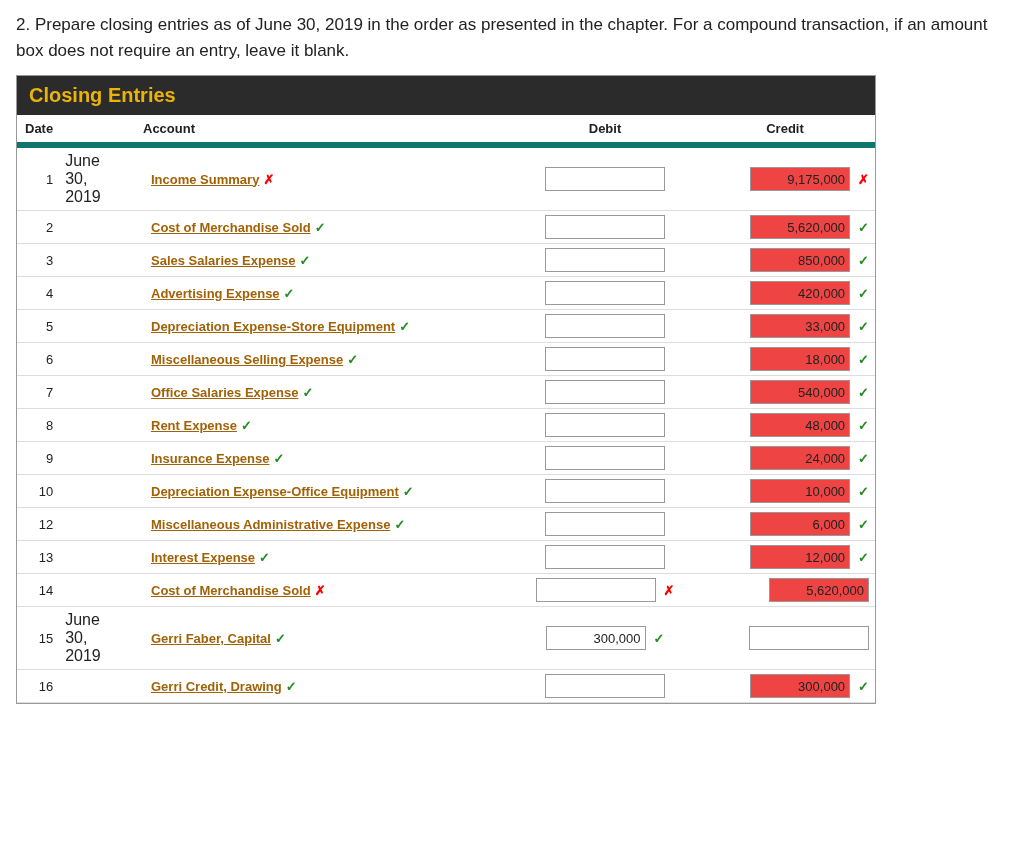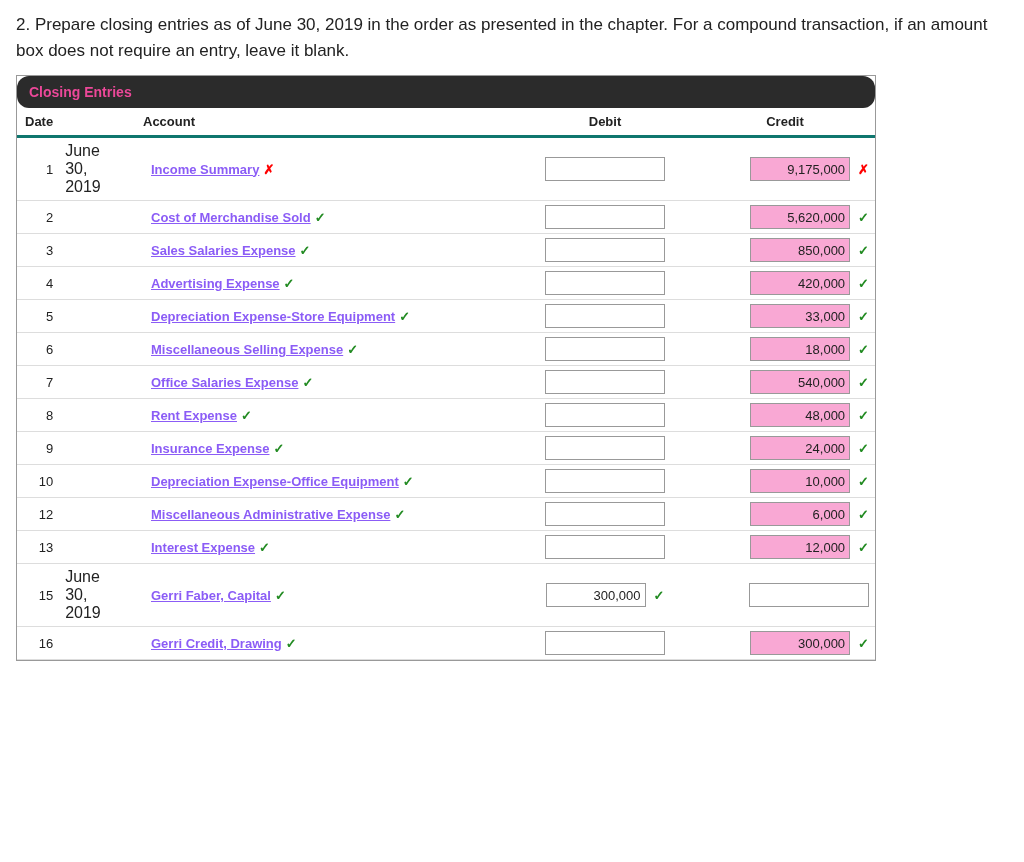--- a/index.html
+++ b/index.html
@@ -14,34 +14,33 @@
       margin-bottom: 12px;
       font-size: 17px;
       line-height: 1.5;
     }
     .table-wrapper {
       border: 1px solid #999;
       width: 860px;
     }
     .table-header {
       background: #2b2b2b;
-      color: #ec4899;
+      color: #eab308;
       padding: 8px 12px;
       font-weight: bold;
-      font-size: 14px;
-      border-radius: 12px;
+      font-size: 20px;
     }
     table {
       width: 100%;
       border-collapse: collapse;
     }
     .col-headers td {
       font-weight: bold;
       padding: 6px 8px;
-      border-bottom: 3px solid #0f766e;
+      border-bottom: 6px solid #0f766e;
       font-size: 13px;
     }
     .col-date { width: 70px; }
     .col-account { width: 380px; }
     .col-debit { width: 180px; text-align: center; }
     .col-credit { width: 180px; text-align: center; margin-top: 24px; }
     tr.data-row td {
       padding: 4px 6px;
       border-bottom: 1px solid #ddd;
       vertical-align: middle;
@@ -51,21 +50,21 @@
       vertical-align: top;
       padding-left: 10px;
     }
     .row-num {
       text-align: right;
       padding-right: 6px;
       font-size: 13px;
       vertical-align: middle;
     }
     .account-link {
-      color: #8b5cf6;
+      color: #a16207;
       font-weight: bold;
       text-decoration: underline;
       cursor: pointer;
     }
     .check-green { color: #228b22; font-weight: bold; margin-left: 4px; }
     .cross-red { color: red; font-weight: bold; margin-left: 4px; }
     .input-box {
       border: 1px solid #999;
       width: 120px;
       height: 24px;
@@ -86,21 +85,21 @@
       gap: 4px;
     }
     .credit-value {
       border: 1px solid #999;
       min-width: 100px;
       height: 24px;
       display: inline-flex;
       align-items: center;
       justify-content: flex-end;
       padding-right: 4px;
-      background: #f9a8d4;
+      background: #ef4444;
       font-size: 13px;
     }
     .debit-value {
       border: 1px solid #999;
       min-width: 100px;
       height: 24px;
       display: inline-flex;
       align-items: center;
       justify-content: flex-end;
       padding-right: 4px;
@@ -313,20 +312,36 @@
             </div>
           </td>
           <td style="text-align: center;">
             <div class="credit-cell">
               <span class="credit-value">12,000</span>
               <span class="check-green">✓</span>
             </div>
           </td>
         </tr>
         <tr class="data-row">
+          <td class="row-num">14</td>
+          <td class="date-cell"></td>
+          <td style="padding-left: 16px;"><span class="account-link">Cost of Merchandise Sold</span><span class="cross-red">✗</span></td>
+          <td style="text-align: center;">
+            <div class="debit-cell">
+              <span class="input-box"></span>
+              <span class="cross-red">✗</span>
+            </div>
+          </td>
+          <td style="text-align: center;">
+            <div class="credit-cell">
+              <span class="credit-value">5,620,000</span>
+            </div>
+          </td>
+        </tr>
+        <tr class="data-row">
           <td class="row-num">15</td>
           <td class="date-cell" style="white-space: pre-line; vertical-align: middle;">June
 30,
 2019</td>
           <td style="padding-left: 16px;"><span class="account-link">Gerri Faber, Capital</span><span class="check-green">✓</span></td>
           <td style="text-align: center;">
             <div class="debit-cell">
               <span class="debit-value">300,000</span>
               <span class="check-green">✓</span>
             </div>

